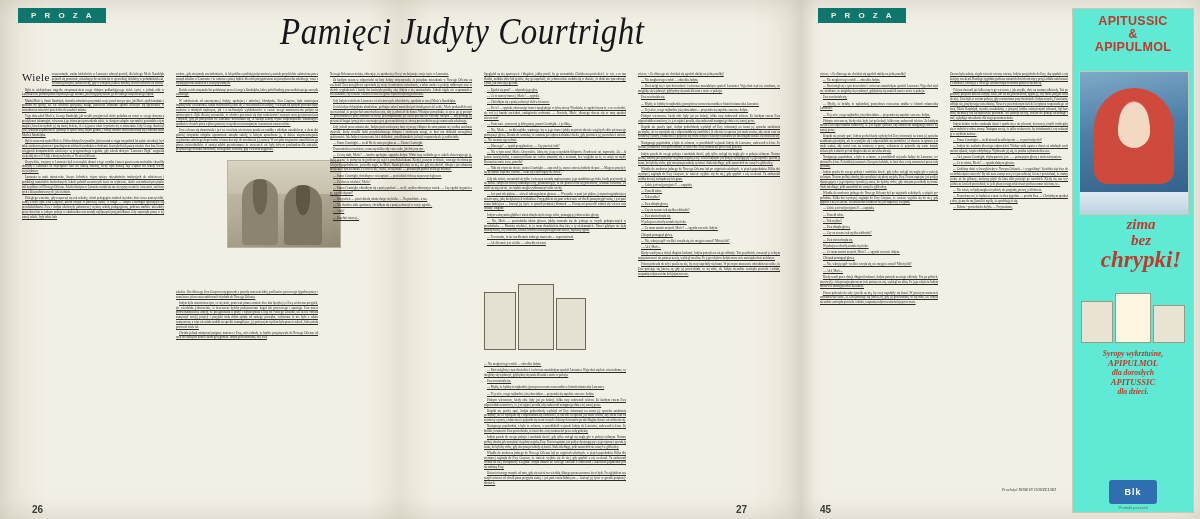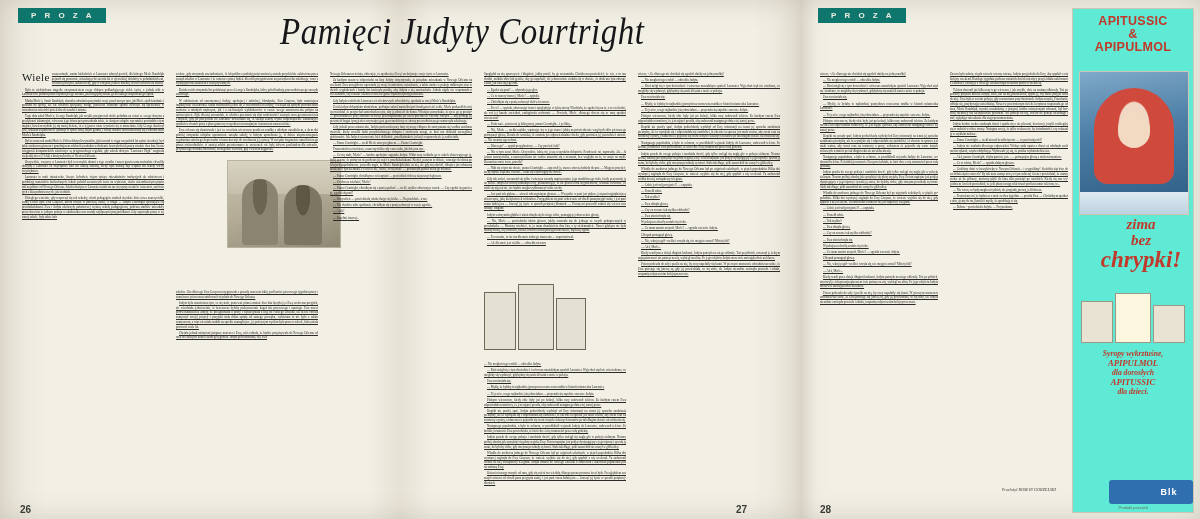--- a/index.html
+++ b/index.html
@@ -30,21 +30,21 @@
     padding:3px 12px 3px 13px;
   }
   #runhead-left{left:18px;}
   #runhead-right{left:818px;}
 
   .folio{
     position:absolute;bottom:4px;
     font-family:"Liberation Sans",sans-serif;
     font-size:10px;color:#3a3a35;font-weight:bold;
   }
-  #folio-26{left:20px;}
+  #folio-26{left:32px;}
   #folio-27{left:736px;}
   #folio-28{left:820px;}
 
   
   #article-title{
     position:absolute;left:280px;top:14px;width:470px;
     font-family:"Liberation Serif",serif;
     font-style:italic;font-size:33px;color:#17171a;
     letter-spacing:.5px;white-space:nowrap;
     transform:scaleY(1.12);
@@ -150,21 +150,21 @@
     position:absolute;left:6px;top:340px;width:108px;
     text-align:center;color:#c0392b;
     font-family:"Liberation Serif",serif;font-style:italic;font-weight:bold;
     font-size:7.6px;line-height:9.5px;
   }
   #ad-copy .big{font-size:8.6px;}
   #ad-logo{
     position:absolute;left:36px;bottom:8px;width:48px;height:24px;
     background:#2f6fb0;border-radius:3px;color:#fff;
     font-family:"Liberation Sans",sans-serif;font-size:9px;font-weight:bold;
-    display:flex;align-items:center;justify-content:center;letter-spacing:1px;padding-left:36px;
+    display:flex;align-items:center;justify-content:center;letter-spacing:1px;
   }
   #ad-credit{
     position:absolute;left:0;bottom:2px;width:120px;text-align:center;
     font-size:4px;color:#6b6656;font-family:"Liberation Sans",sans-serif;
   }
 
   #translator-credit{
     position:absolute;left:880px;top:487px;width:176px;text-align:right;
     font-size:4.2px;font-style:italic;color:#3b3a35;
   }
@@ -333,21 +333,21 @@
       <p>— Nie wiem, co będę mogła za tydzień, ale przyjadę, proszę, jeśli chcesz.</p>
       <p>— Przymiemy mi, że będziesz o ranie za dwa tygodnie — prosiła Ewa. — Chciałabym spotkać z nim, zjemy do mej kawiki i myślę, że spodobają ci się.</p>
       <p>— Dobrze - powiedziała Judyta. — Przyznukam,</p>
     </div>
 
 
   <div id="translator-credit">Przełożył ROMAN GORZELSKI</div>
 
   <div class="folio" id="folio-26">26</div>
   <div class="folio" id="folio-27">27</div>
-  <div class="folio" id="folio-28">28</div>
+  <div class="folio" id="folio-28">45</div>
 
   <div id="ad-panel">
     <div id="ad-title">
       <div>APITUSSIC</div>
       <div>&amp;</div>
       <div>APIPULMOL</div>
     </div>
     <div id="ad-photo">
       <div class="hood"></div>
       <div class="face"></div>

